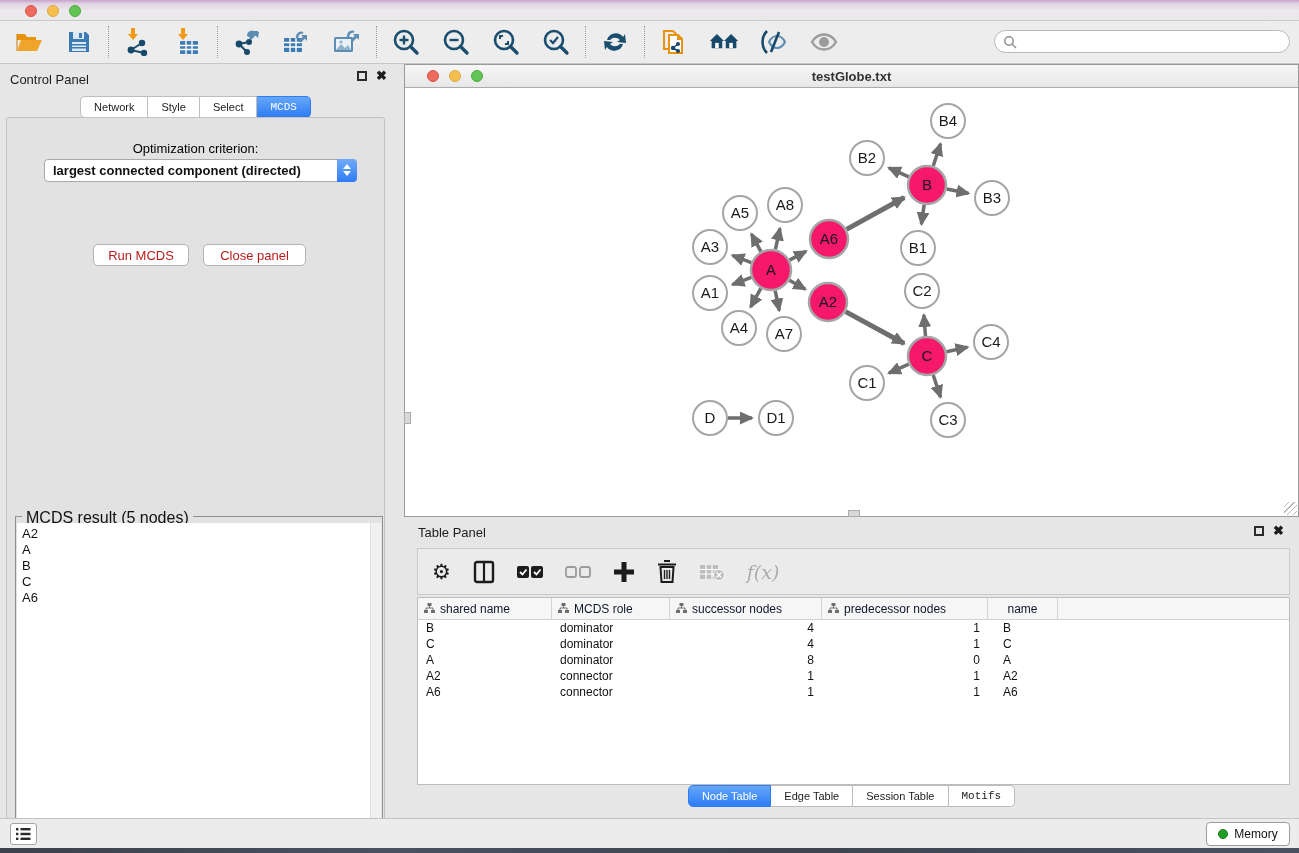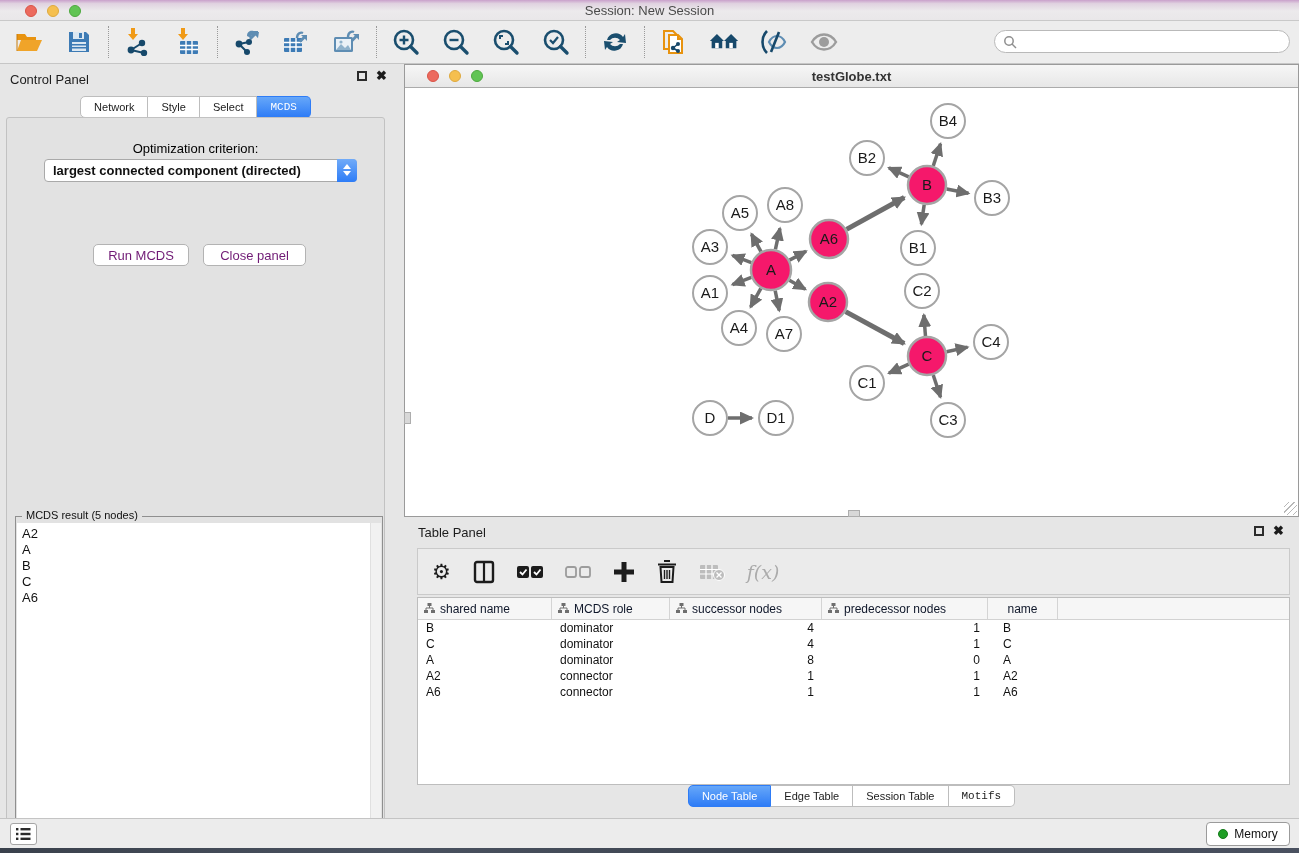--- a/index.html
+++ b/index.html
@@ -75,30 +75,30 @@
   #criterion .val { flex:1; padding-left:8px; }
   #criterion .stepper {
     width:20px; height:23px; margin:-1px -1px 0 0; border-radius:0 4px 4px 0;
     background:linear-gradient(180deg,#71ABF8 0%,#2D7CF7 100%);
     display:flex; flex-direction:column; align-items:center; justify-content:center; gap:2px;
   }
   .chev-up { width:0; height:0; border-left:4px solid transparent; border-right:4px solid transparent; border-bottom:5px solid #fff; }
   .chev-dn { width:0; height:0; border-left:4px solid transparent; border-right:4px solid transparent; border-top:5px solid #fff; }
   .push-btn {
     position:absolute; height:22px; background:#fff; border:1px solid #B3B3B3;
-    border-radius:5px; font-size:13px; color:#701a75; display:flex; align-items:center; justify-content:center;
+    border-radius:5px; font-size:13px; color:#b91c1c; display:flex; align-items:center; justify-content:center;
     font-family:"Liberation Sans", sans-serif;
   }
   #result-group {
     position:absolute; left:8px; top:398px; width:368px; height:335px;
     border:1px solid #8f8f8f;
   }
   #result-label {
     position:absolute; left:6px; top:-8px; background:#E2E2E2; padding:0 4px;
-    font-size:11px; color:#111;
+    font-size:16px; color:#111;
   }
   #result-list {
     position:absolute; left:1px; top:6px; right:1px; bottom:1px; background:#fff;
     padding:3px 0 0 5px; font-size:13px; color:#111; line-height:16px;
   }
   #result-scroll {
     position:absolute; right:1px; top:6px; width:11px; bottom:1px; background:#F1F1F1;
     border-left:1px solid #E0E0E0;
   }
   
@@ -172,21 +172,20 @@
     background:linear-gradient(90deg,#3A414C,#4A5260 30%,#3D4450 60%,#4A5160); }
   svg { display:block; }
 </style>
 </head>
 <body>
 
 <div id="titlebar">
   <span class="tl red" style="left:25px; top:5px;"></span>
   <span class="tl yellow" style="left:47px; top:5px;"></span>
   <span class="tl green" style="left:69px; top:5px;"></span>
-  <div class="title">Session: New Session</div>
 </div>
 
 <div id="toolbar">
   <div class="tbgroup" style="padding-left:0;">
     <span class="tbicon">
       <svg width="28" height="24" viewBox="0 0 28 24">
           <path d="M2 4 h8 l2 3 h9 v3 h-19 z" fill="#E8930F"></path>
           <path d="M2 21 l4-11 h21 l-5 11 z" fill="#F0A429"></path>
           <path d="M2 21 V4" stroke="#C77A08" stroke-width="1"></path>
         </svg>

